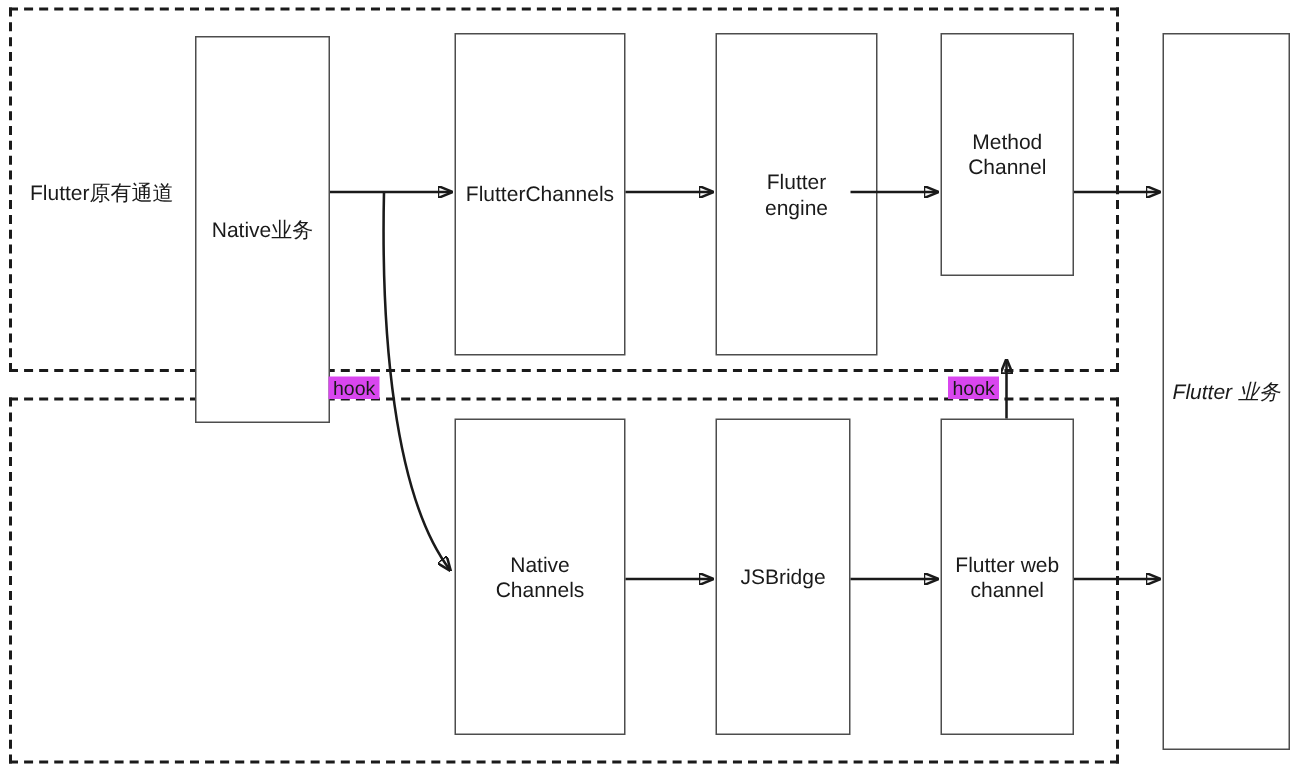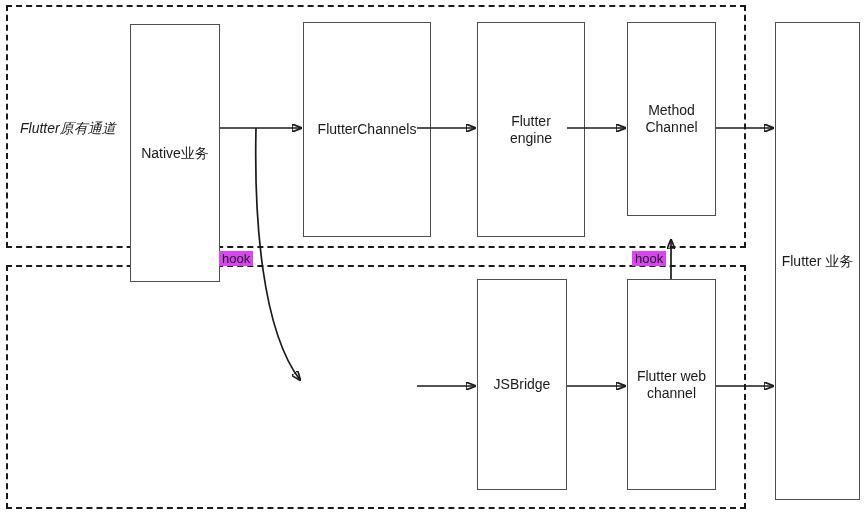--- a/index.html
+++ b/index.html
@@ -74,53 +74,57 @@
     stroke-width: 1.7;
     fill: none;
   }
 </style>
 </head>
 <body>
 
 <div id="canvas">
 
   <div class="group" style="left:6px; top:5px; width:740px; height:243px;"></div>
-  <div class="group-label" style="left:20px; top:120px; width:110px;font-style:italic;">Flutter原有通道</div>
+  <div class="group-label" style="left:20px; top:120px; width:110px;">Flutter原有通道</div>
 
   <div class="group" style="left:6px; top:265px; width:740px; height:244px;"></div>
 
   <div class="node" style="left:130px; top:24px; width:90px; height:258px;">
     <span class="node-label">Native业务</span>
   </div>
 
-  <div class="node" style="left:303px; top:22px; width:128px; height:215px;">
+  <div class="node" style="left:303px; top:22px; width:114px; height:215px;">
     <span class="node-label">FlutterChannels</span>
   </div>
 
   <div class="node" style="left:477px; top:22px; width:108px; height:215px;">
     <span class="node-label">Flutter
 engine</span>
   </div>
 
-  <div class="node" style="left:627px; top:22px; width:89px; height:194px;">
+  <div class="node" style="left:627px; top:22px; width:89px; height:162px;">
     <span class="node-label">Method
 Channel</span>
   </div>
 
+  <div class="node" style="left:303px; top:279px; width:114px; height:211px;">
+    <span class="node-label">Native
+Channels</span>
+  </div>
 
   <div class="node" style="left:477px; top:279px; width:90px; height:211px;">
     <span class="node-label">JSBridge</span>
   </div>
 
   <div class="node" style="left:627px; top:279px; width:89px; height:211px;">
     <span class="node-label">Flutter web
 channel</span>
   </div>
 
-  <div class="node" style="left:775px; top:22px; width:85px; height:478px;">
+  <div class="node" style="left:775px; top:22px; width:85px; height:478px;font-style:italic;">
     <span class="node-label">Flutter 业务</span>
   </div>
 
   <svg class="edges" viewBox="0 0 864 518" width="864" height="518">
     <defs>
       <marker id="arrow" markerWidth="10" markerHeight="8" refX="9" refY="4" orient="auto" markerUnits="userSpaceOnUse">
         <path d="M 0 0 L 10 4 L 0 8 z" fill="#1a1a1a" stroke="none"></path>
       </marker>
     </defs>
 

